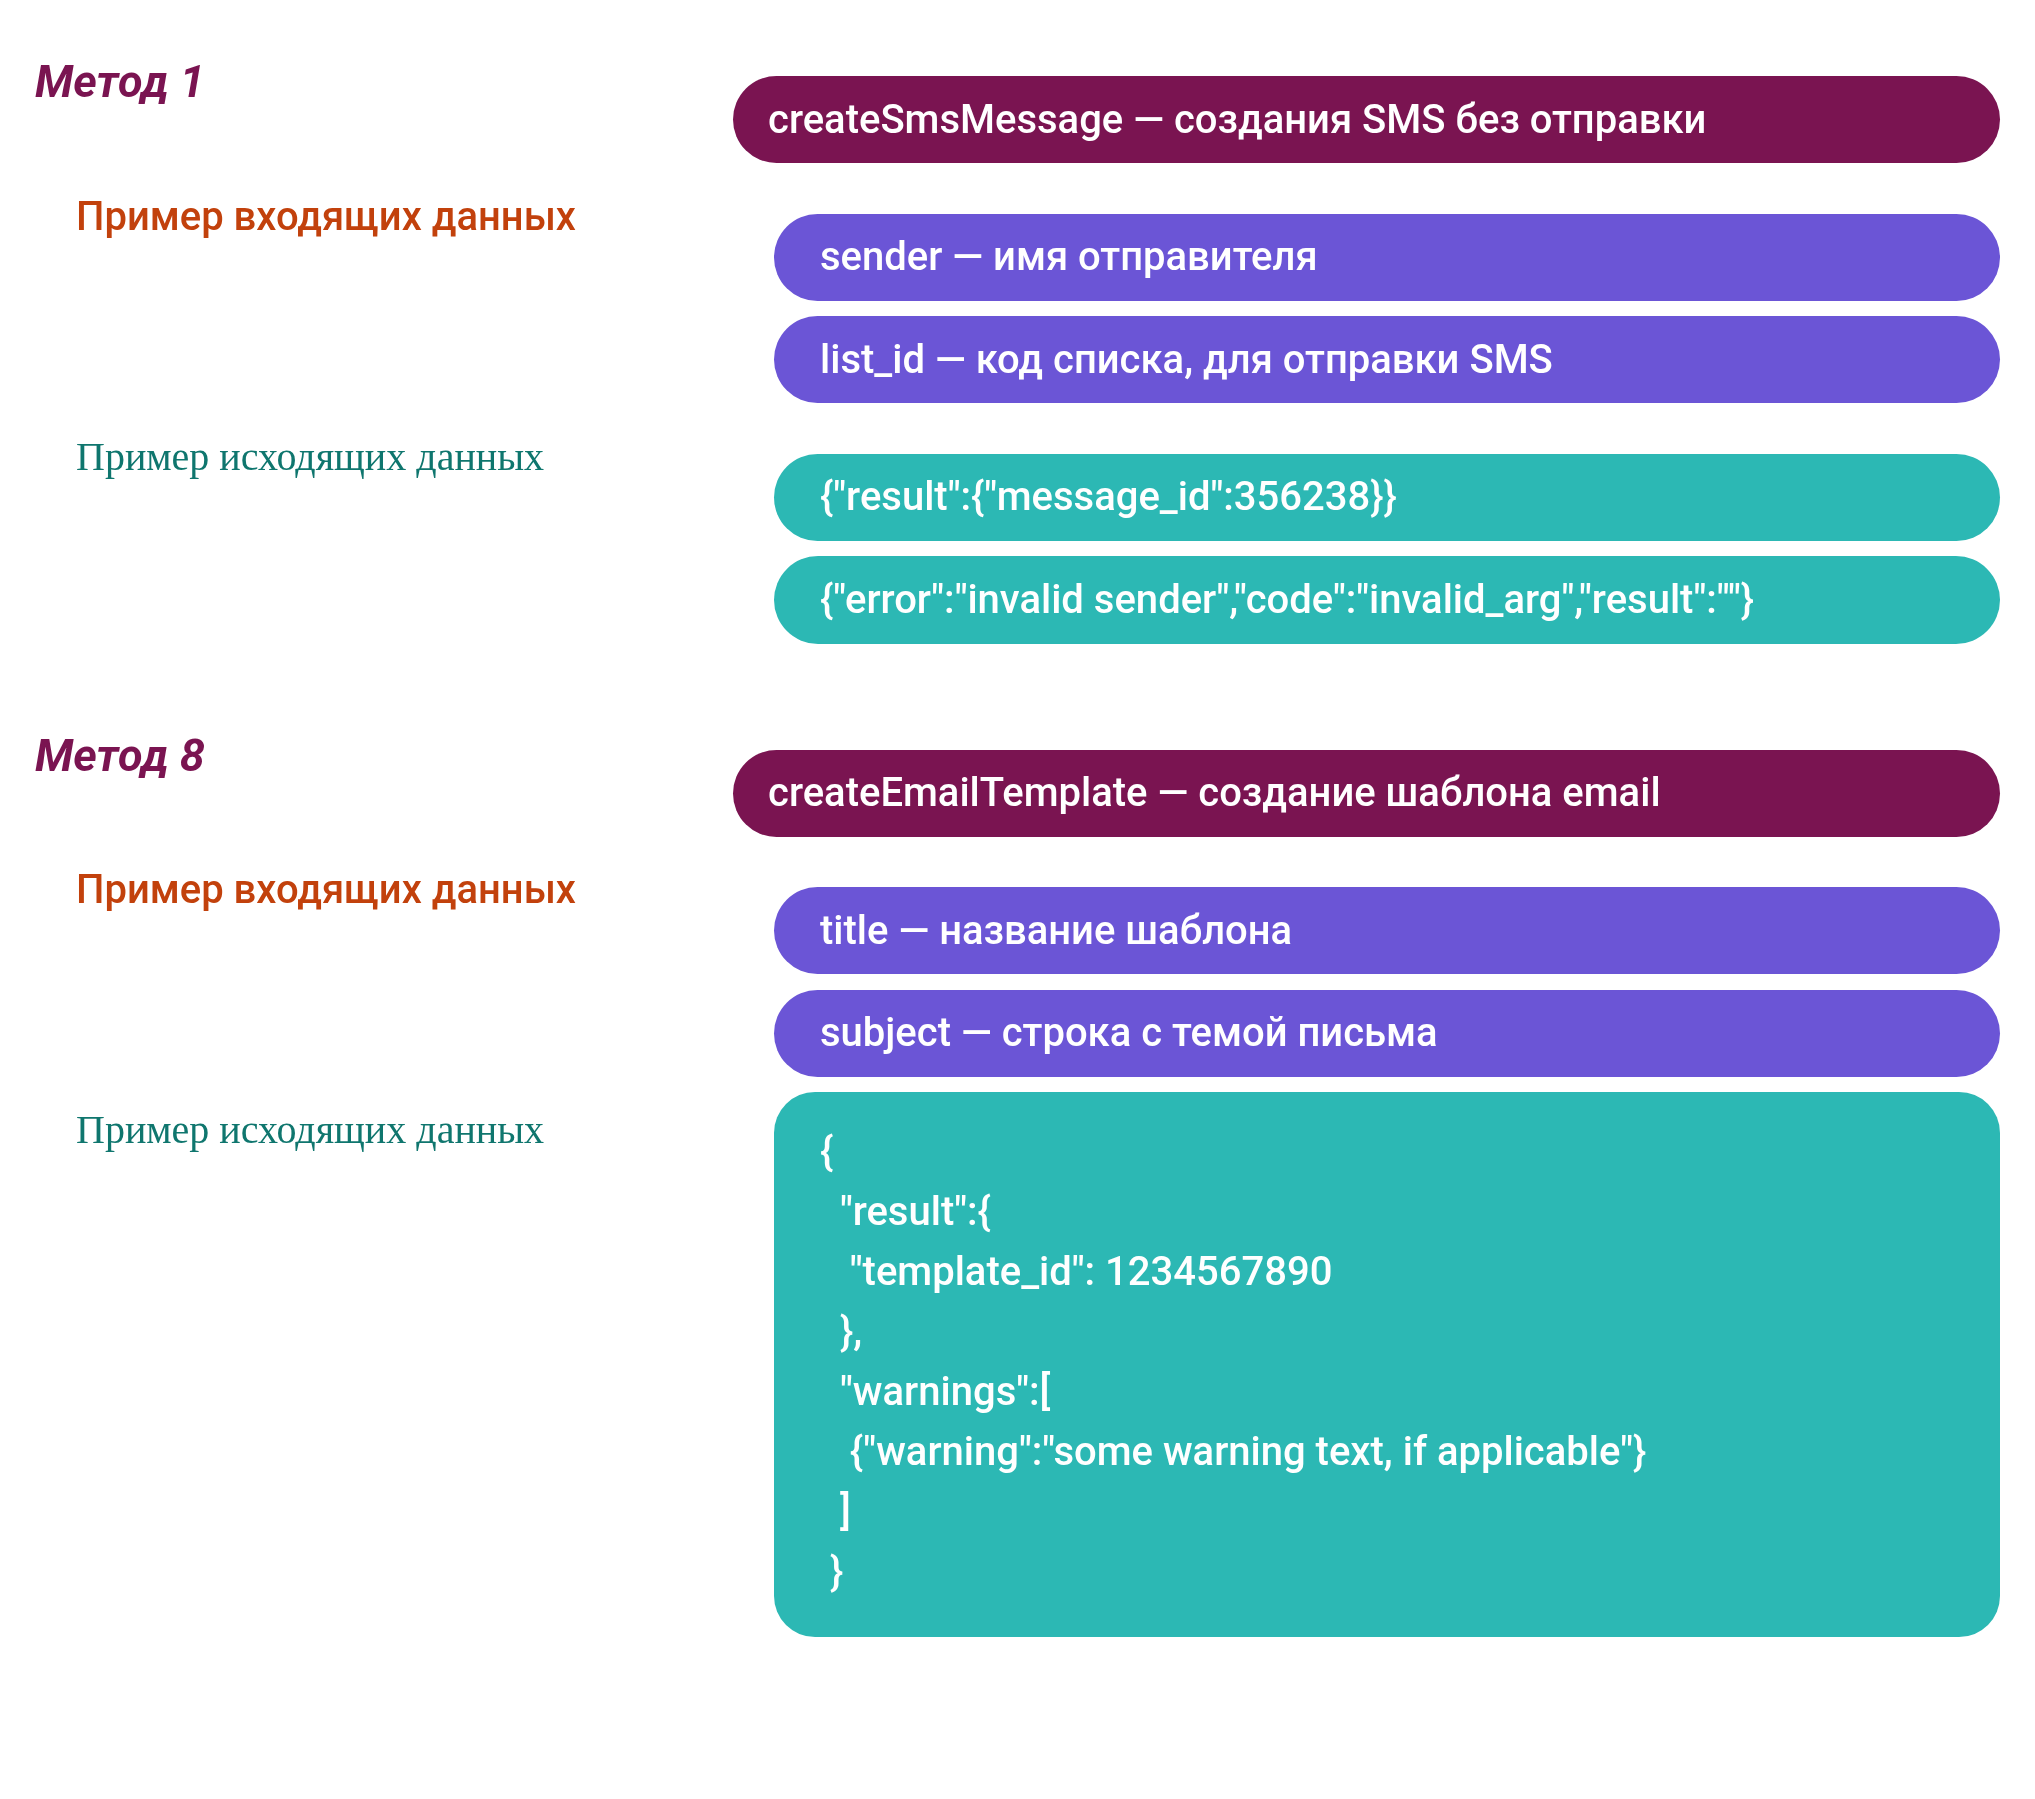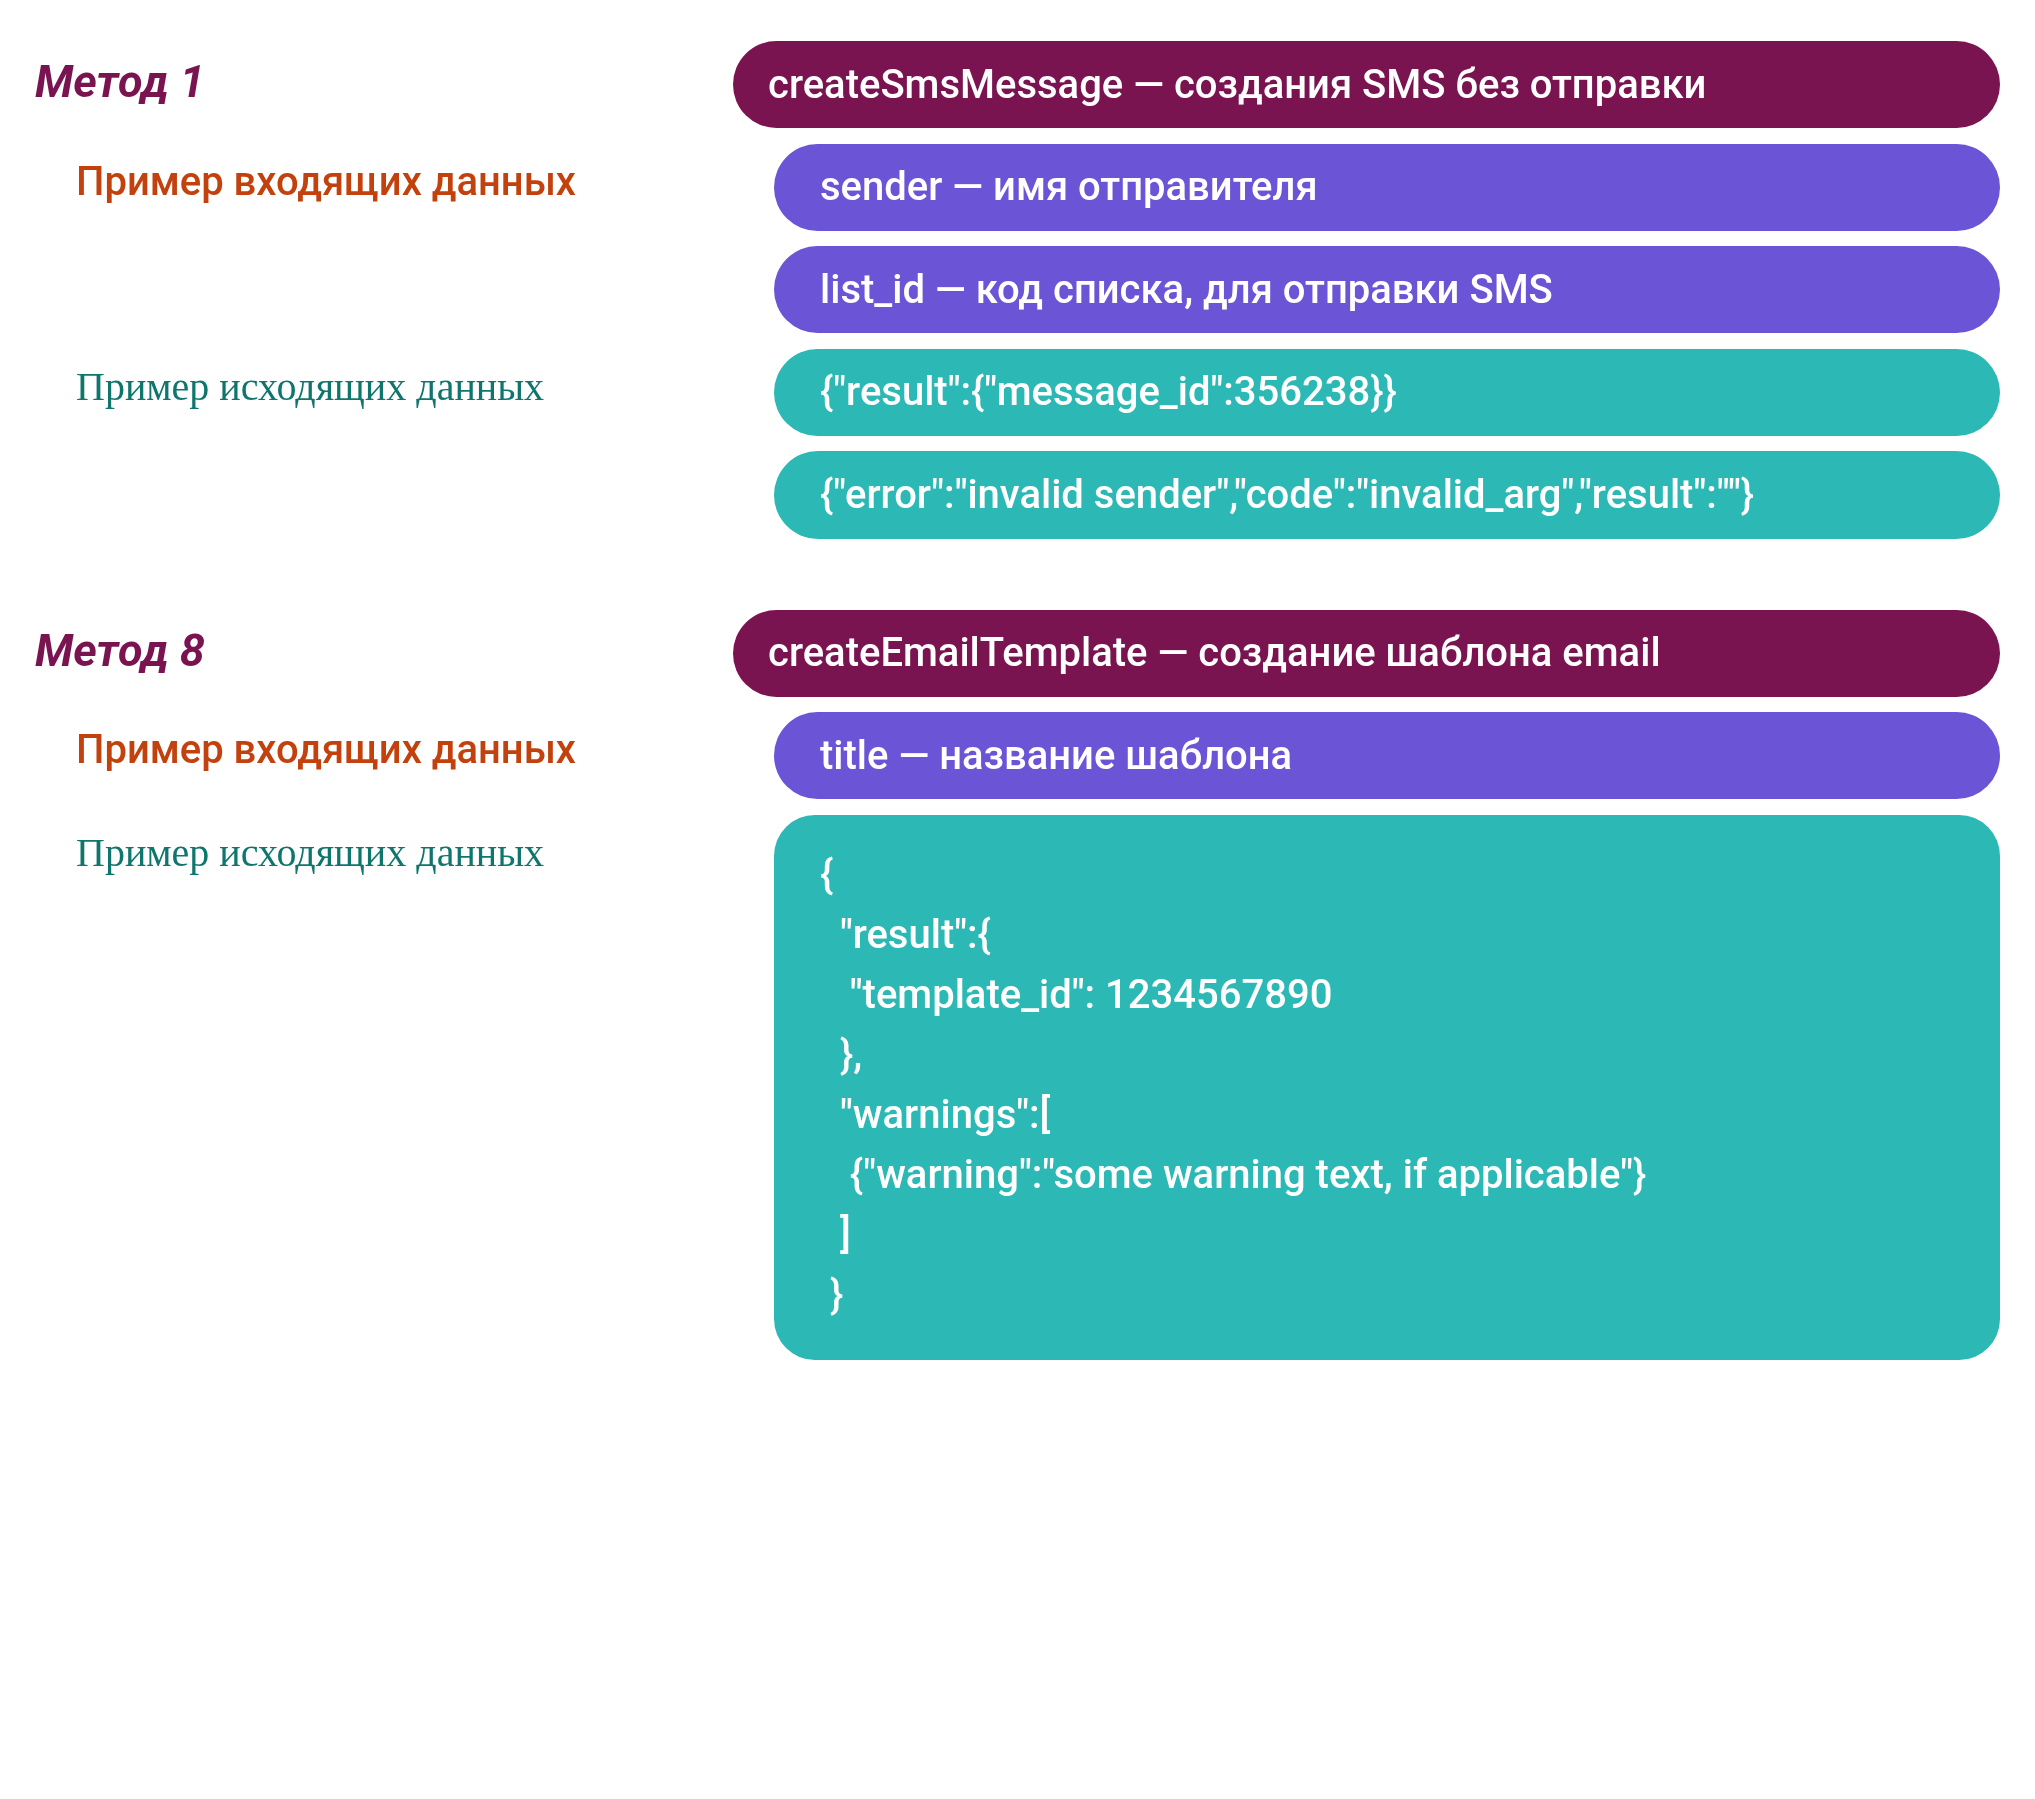--- a/index.html
+++ b/index.html
@@ -44,20 +44,21 @@
     font-family: Liberation Serif, serif;
   }
   .pill {
     border-radius: 591px;
     color: #ffffff;
     font-size: 40px;
     font-weight: 500;
     line-height: 1.35;
     padding: 16.6px 46px;
     width: 100%;
+    margin-top: 35px;
   }
   .pill + .pill { margin-top: 15.4px; }
   .pill-header {
     background: #7a1451;
     padding-left: 35px;
     padding-right: 35px;
   }
   .pill-input {
     background: #6b55d6;
     margin-left: 41px;
@@ -127,20 +128,21 @@
       <div class="pill pill-header">createEmailTemplate — создание шаблона email</div>
     </div>
   </div>
 
   <div class="row">
     <div class="left-col">
       <div class="label-input">Пример входящих данных</div>
     </div>
     <div class="right-col">
       <div class="pill pill-input">title — название шаблона</div>
+      <div class="pill pill-input">subject — строка с темой письма</div>
     </div>
   </div>
 
   <div class="row">
     <div class="left-col">
       <div class="label-output">Пример исходящих данных</div>
     </div>
     <div class="right-col">
       <div class="block-output">{
   "result":{

